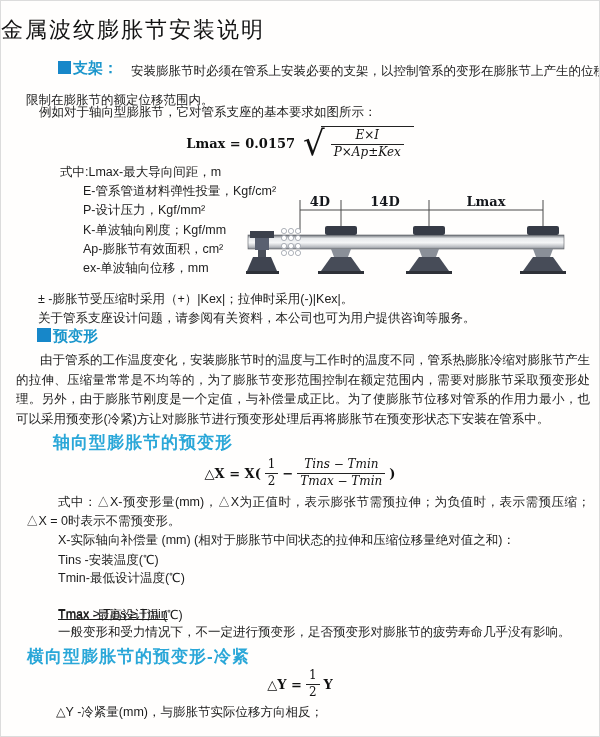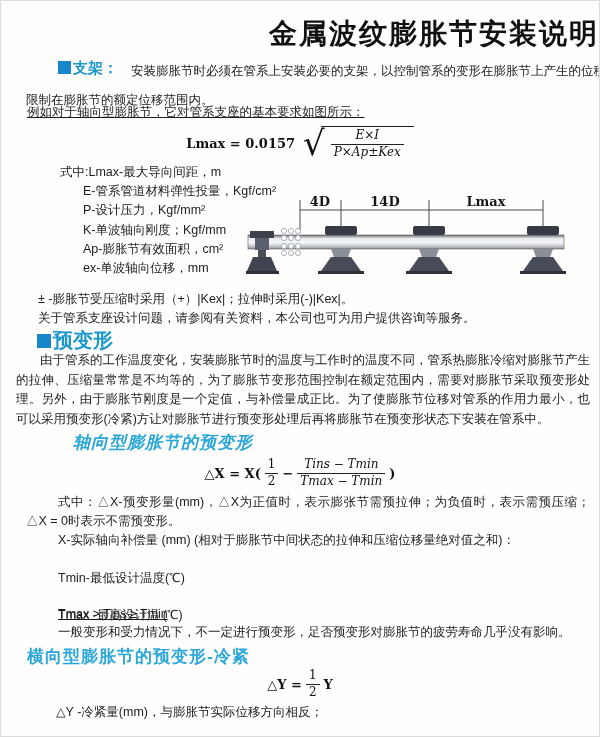--- a/index.html
+++ b/index.html
@@ -4,21 +4,21 @@
 <style>
   * { margin:0; padding:0; box-sizing:border-box; }
   html,body { background:#ffffff; }
   body { width:600px; height:737px; font-family:"Liberation Sans",sans-serif; color:#1c1c1c; }
   .page {
     position:relative; width:600px; height:737px; overflow:hidden;
     background:#fffefd; border:1px solid #dcdcdc;
   }
   .abs { position:absolute; }
   .t { font-size:12.5px; line-height:19px; color:#1c1c1c; white-space:nowrap; }
-  .title { top:14px; left:0; width:100%; text-align:right; font-size:28px; font-weight:bold; letter-spacing:2px; color:#111; }
+  .title { top:14px; left:0; width:100%; text-align:left; font-size:22px; font-weight:normal; letter-spacing:2px; color:#111; }
 
   .sq { display:inline-block; width:13px; height:13px; background:#1787c9; vertical-align:-1px; margin-right:2px; }
   .h-blue { font-size:15px; font-weight:bold; color:#1b96cc; }
   .h-sub { font-size:17px; font-weight:bold; color:#2aa7d8; letter-spacing:1px; }
 
   .para { font-size:12.5px; line-height:19.5px; text-align:justify; white-space:normal; color:#1c1c1c; }
 
   
   .formula { left:0; width:100%; display:flex; justify-content:center; align-items:center;
              font-family:"DejaVu Serif","Liberation Serif",serif; font-size:13px; color:#111; }
@@ -41,21 +41,21 @@
 
 <div class="page">
 
   <div class="abs title">金属波纹膨胀节安装说明</div>
 
   <div class="abs" style="top:58px; left:57px;">
     <span class="sq"></span><span class="h-blue">支架：</span>
   </div>
   <div class="abs t" style="top:61px; left:130px;">安装膨胀节时必须在管系上安装必要的支架，以控制管系的变形在膨胀节上产生的位移方向并</div>
   <div class="abs t" style="top:83px; left:25px;margin-top:7px;">限制在膨胀节的额定位移范围内。</div>
-  <div class="abs t" style="top:102px; left:26px;text-decoration:underline;">例如对于轴向型膨胀节，它对管系支座的基本要求如图所示：</div>
+  <div class="abs t" style="top:102px; left:38px;">例如对于轴向型膨胀节，它对管系支座的基本要求如图所示：</div>
 
   <div class="abs formula" style="top:122px; height:40px;">
     <span class="f-b">Lmax = 0.0157</span>
     <span class="sqrt">
       <span class="rad">√</span>
       <span class="rc">
         <span class="frac ital">
           <span class="fn">E×I</span>
           <span class="fd">P×Ap±Kex</span>
         </span>
@@ -136,42 +136,43 @@
       <polygon points="287,56 307,56 304,64 290,64" fill="#8a8f98"></polygon>
       <polygon points="277,78 317,78 307,64 287,64" fill="#474c58"></polygon>
       <rect x="274" y="78" width="46" height="3" fill="#2e3138"></rect>
     </g>
   </svg>
 
   <div class="abs t" style="top:289px; left:37px;">± -膨胀节受压缩时采用（+）|Kex|；拉伸时采用(-)|Kex|。</div>
   <div class="abs t" style="top:308px; left:37px;">关于管系支座设计问题，请参阅有关资料，本公司也可为用户提供咨询等服务。</div>
 
   <div class="abs" style="top:326px; left:36px;">
-    <span class="sq" style="width:14px;height:14px;"></span><span class="h-blue" style="font-size:20px;">预变形</span>
+    <span class="sq" style="width:14px;height:14px;"></span><span class="h-blue" style="font-size:15px;">预变形</span>
   </div>
   <div class="abs para" style="top:350px; left:15px; width:574px; text-indent:24px;">由于管系的工作温度变化，安装膨胀节时的温度与工作时的温度不同，管系热膨胀冷缩对膨胀节产生的拉伸、压缩量常常是不均等的，为了膨胀节变形范围控制在额定范围内，需要对膨胀节采取预变形处理。另外，由于膨胀节刚度是一个定值，与补偿量成正比。为了使膨胀节位移对管系的作用力最小，也可以采用预变形(冷紧)方让对膨胀节进行预变形处理后再将膨胀节在预变形状态下安装在管系中。</div>
 
-  <div class="abs h-sub" style="top:430px; left:72px;font-style:italic;">轴向型膨胀节的预变形</div>
+  <div class="abs h-sub" style="top:430px; left:52px;">轴向型膨胀节的预变形</div>
 
   <div class="abs formula" style="top:455px; height:34px; ">
     <span class="f-b">△X = X(</span>
     <span class="frac">
       <span class="fn">1</span>
       <span class="fd">2</span>
     </span>
     <span class="f-b">−</span>
     <span class="frac ital">
       <span class="fn">Tins − Tmin</span>
       <span class="fd">Tmax − Tmin</span>
     </span>
     <span class="f-b">)</span>
   </div>
 
   <div class="abs para" style="top:492px; left:25px; width:564px; text-indent:32px; line-height:19px;">式中：△X-预变形量(mm)，△X为正值时，表示膨张节需预拉伸；为负值时，表示需预压缩；△X = 0时表示不需预变形。</div>
   <div class="abs t" style="top:530px; left:57px;">X-实际轴向补偿量 (mm) (相对于膨胀节中间状态的拉伸和压缩位移量绝对值之和)：</div>
+  <div class="abs t" style="top:550px; left:57px;">Tins -安装温度(℃)</div>
   <div class="abs t" style="top:568px; left:57px;">Tmin-最低设计温度(℃)</div>
   <div class="abs t" style="top:586px; left:57px;margin-top:19px;">Tmax -最高设计温 (℃)</div>
   <div class="abs t" style="top:604px; left:57px;text-decoration:underline;">Tmax &gt; Tins ≥ Tmin</div>
   <div class="abs t" style="top:622px; left:57px;">一般变形和受力情况下，不一定进行预变形，足否预变形对膨胀节的疲劳寿命几乎没有影响。</div>
 
   <div class="abs h-sub" style="top:644px; left:26px;">横向型膨胀节的预变形-冷紧</div>
 
   <div class="abs formula" style="top:668px; height:30px;">
     <span class="f-b">△Y =</span>
     <span class="frac">

